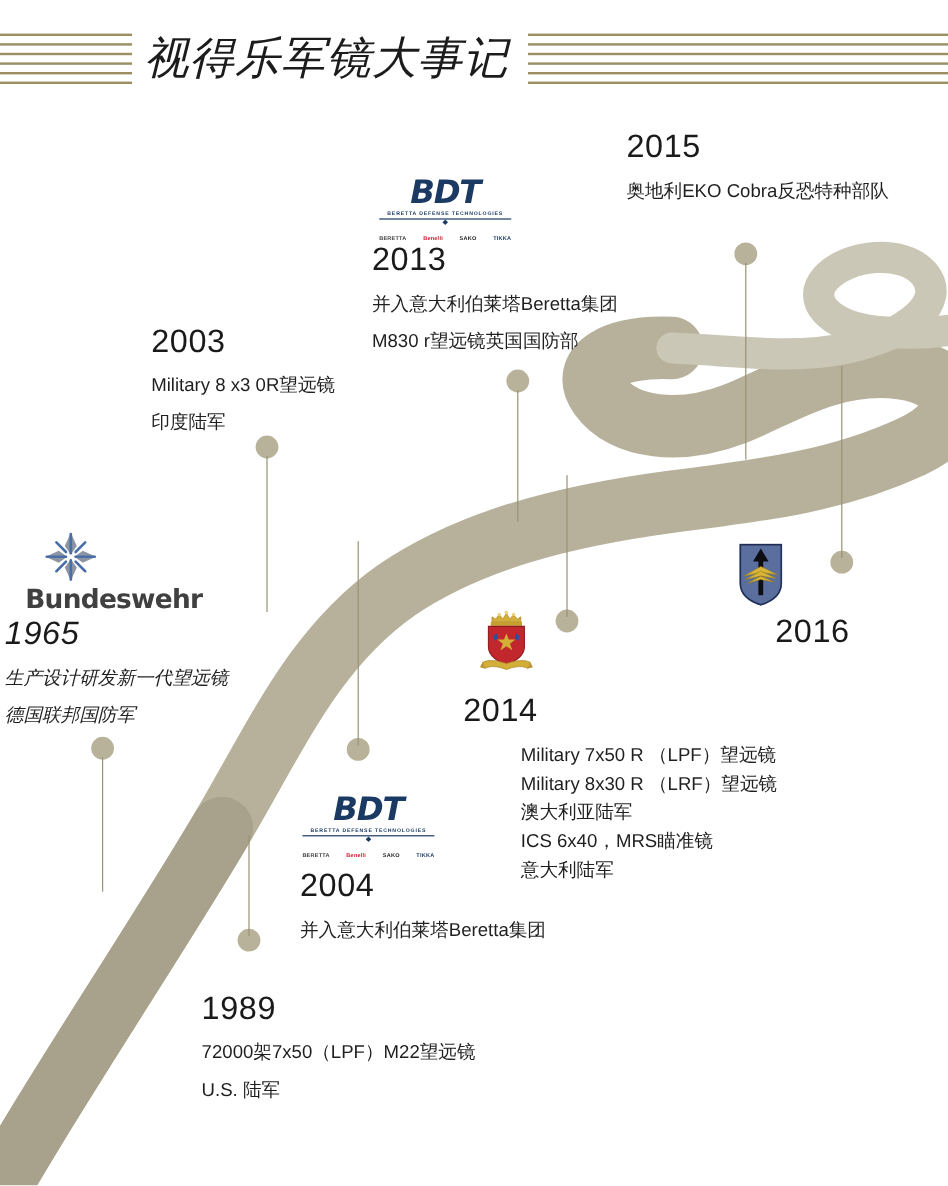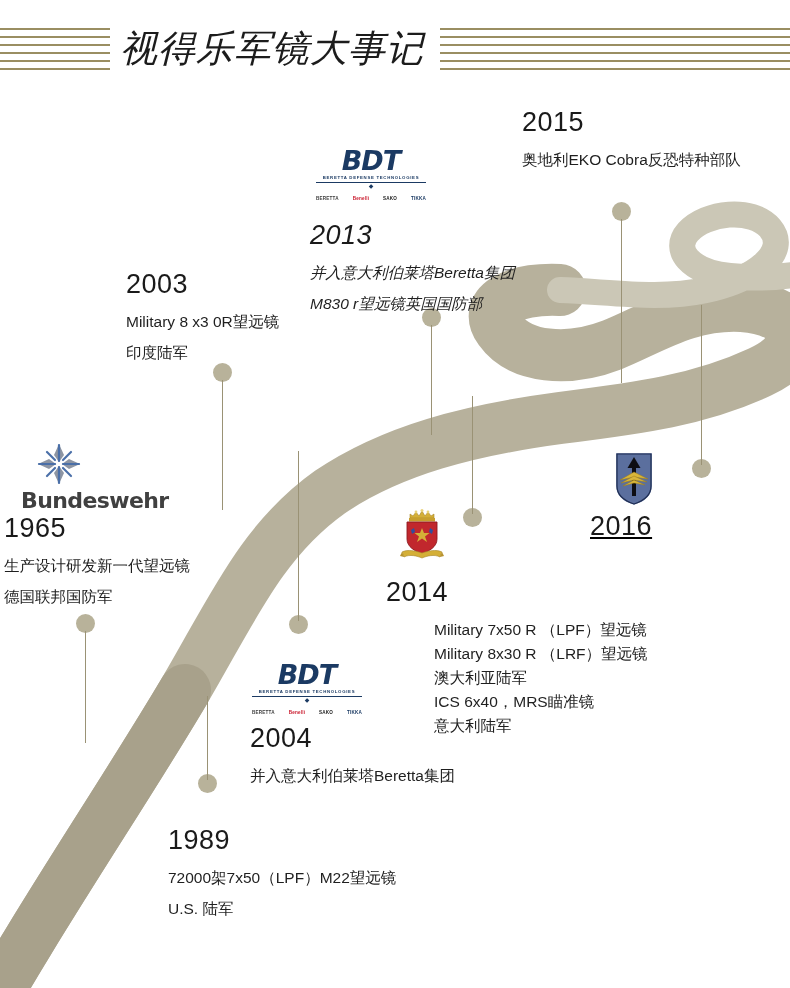--- a/index.html
+++ b/index.html
@@ -335,21 +335,21 @@
       </g>
 
       <g fill="#d9b63a" stroke="#9c7d18" stroke-width="0.5">
         <path d="M8 30 L22 22 L36 29 L22 27 Z"></path>
         <path d="M9 33 L22 26 L35 32 L22 30 Z"></path>
         <path d="M11 36 L22 30 L33 35 L22 33 Z"></path>
       </g>
     </svg>
   </div>
 
-  <div class="entry" style="left:4px; top:508px;">
+  <div class="entry" style="left:4px; top:508px;font-style:italic;">
     <div class="year">1965</div>
     <div class="lines">
       <div class="l">生产设计研发新一代望远镜</div>
       <div class="l">德国联邦国防军</div>
     </div>
   </div>
 
   <div class="entry" style="left:168px; top:820px;">
     <div class="year">1989</div>
     <div class="lines">
@@ -366,21 +366,21 @@
     </div>
   </div>
 
   <div class="entry" style="left:250px; top:718px;">
     <div class="year">2004</div>
     <div class="lines">
       <div class="l">并入意大利伯莱塔Beretta集团</div>
     </div>
   </div>
 
-  <div class="entry" style="left:310px; top:215px;font-style:italic;">
+  <div class="entry" style="left:310px; top:196px;">
     <div class="year">2013</div>
     <div class="lines">
       <div class="l">并入意大利伯莱塔Beretta集团</div>
       <div class="l">M830 r望远镜英国国防部</div>
     </div>
   </div>
 
   <div class="entry" style="left:386px; top:572px;">
     <div class="year">2014</div>
     <div class="lines tight" style="margin-top:6px;margin-left:48px;">
@@ -392,17 +392,17 @@
     </div>
   </div>
 
   <div class="entry" style="left:522px; top:102px;">
     <div class="year">2015</div>
     <div class="lines">
       <div class="l">奥地利EKO Cobra反恐特种部队</div>
     </div>
   </div>
 
-  <div class="entry" style="left:590px; top:506px;text-decoration:underline;">
+  <div class="entry" style="left:646px; top:506px;">
     <div class="year">2016</div>
   </div>
 
 </div>
 
 </body></html>

